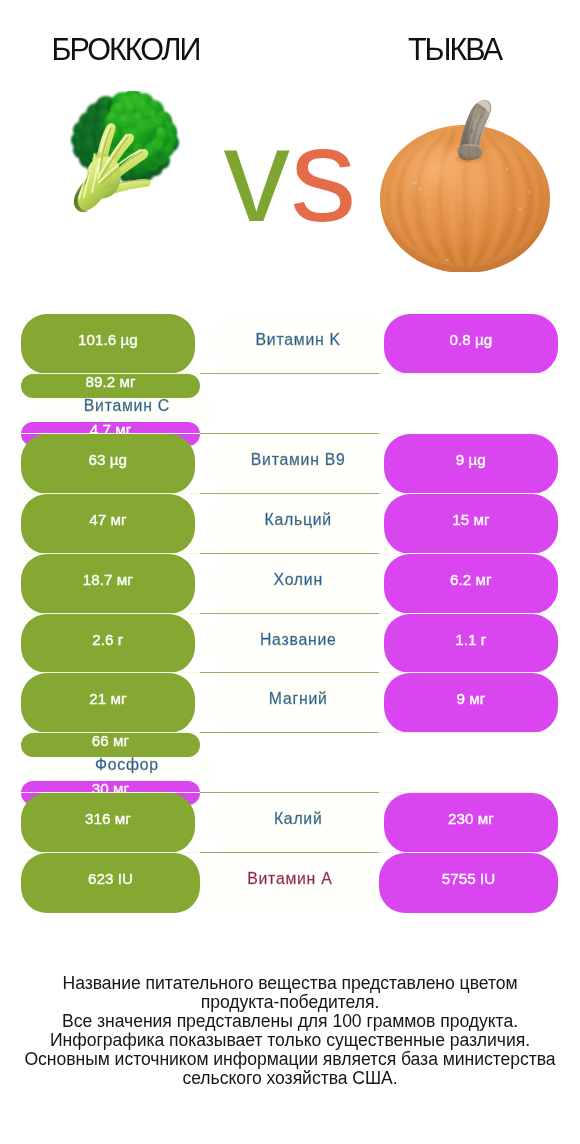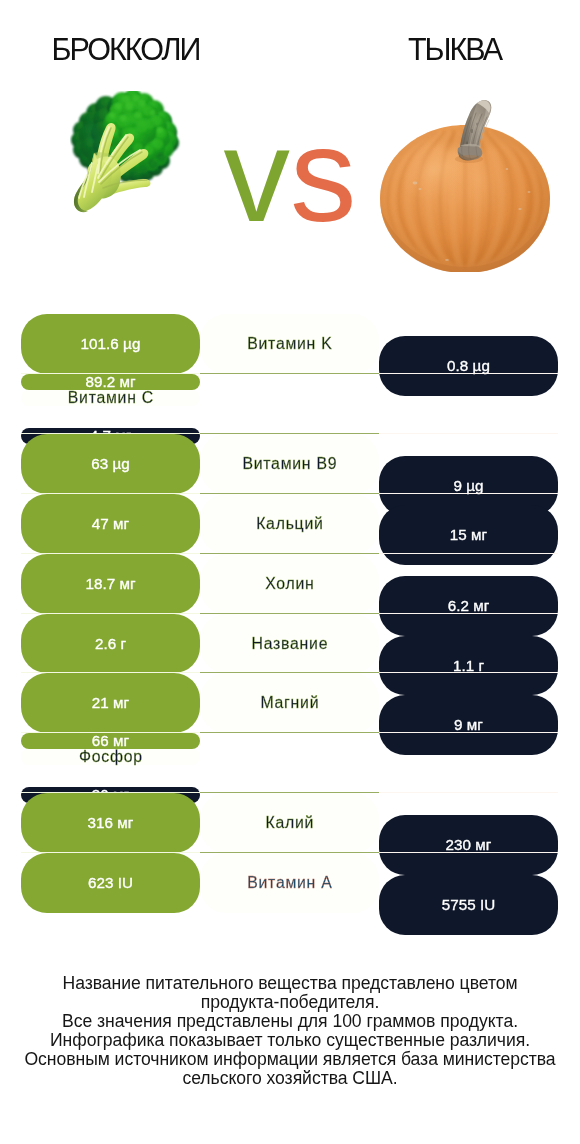--- a/index.html
+++ b/index.html
@@ -23,27 +23,27 @@
       text-align:center;font-size:133px;line-height:110px;font-weight:400;}
   .vs .v{color:#7fa531;}
   .vs .s{color:#e46c49;}
 
   
   .table{position:absolute;left:21px;top:314px;width:537px;height:599px;}
   .row{position:absolute;left:0;display:flex;width:537px;}
   .cell{will-change:transform;display:flex;align-items:center;justify-content:center;
         width:179px;height:100%;box-sizing:border-box;
         font-size:15.2px;letter-spacing:0.05px;line-height:16px;
-        border-radius:26px;}
+        padding-bottom:8px;border-radius:26px;}
   .cell.c-mid{font-size:15.8px;letter-spacing:0.75px;text-indent:0.75px;}
   .c-left{background:#84a831;color:#ffffff;-webkit-text-stroke:0.35px #ffffff;}
   .c-mid{background:#fefefa;}
-  .c-right{background:#0f172a;color:#ffffff;margin-top:22px;-webkit-text-stroke:0.35px #ffffff;}
-  .c-mid.win-left{color:#0f172a;-webkit-text-stroke:0.32px #7ca130;}
-  .c-mid.win-right{color:#0c4a6e;-webkit-text-stroke:0.3px #cf6e50;}
+  .c-right{background:#d946ef;color:#ffffff;-webkit-text-stroke:0.35px #ffffff;}
+  .c-mid.win-left{color:#1d4ed8;margin-left:16px;-webkit-text-stroke:0.32px #7ca130;}
+  .c-mid.win-right{color:#701a75;-webkit-text-stroke:0.3px #cf6e50;}
   .row .sep{position:absolute;bottom:0;height:1px;}
   .row .sep-l{left:0;width:179px;background:#f4f8e0;}
   .row .sep-m{left:179px;width:179px;background:#9aae63;height:1px;}
   .row .sep-r{left:358px;width:179px;background:#fdf6f0;}
   .row:last-child .sep{display:none;}
 
   
   .footer{will-change:transform;position:absolute;left:0;top:974px;width:580px;text-align:center;
           font-size:17.6px;line-height:18.95px;color:#161616;letter-spacing:-0.05px;}
 </style>

